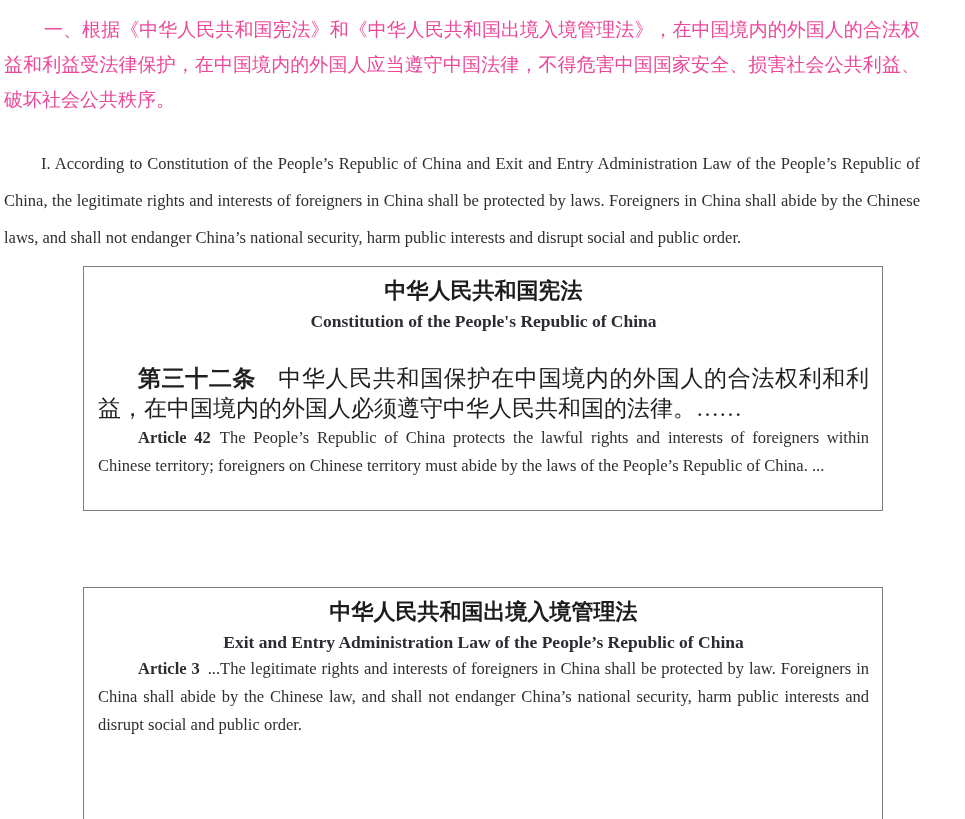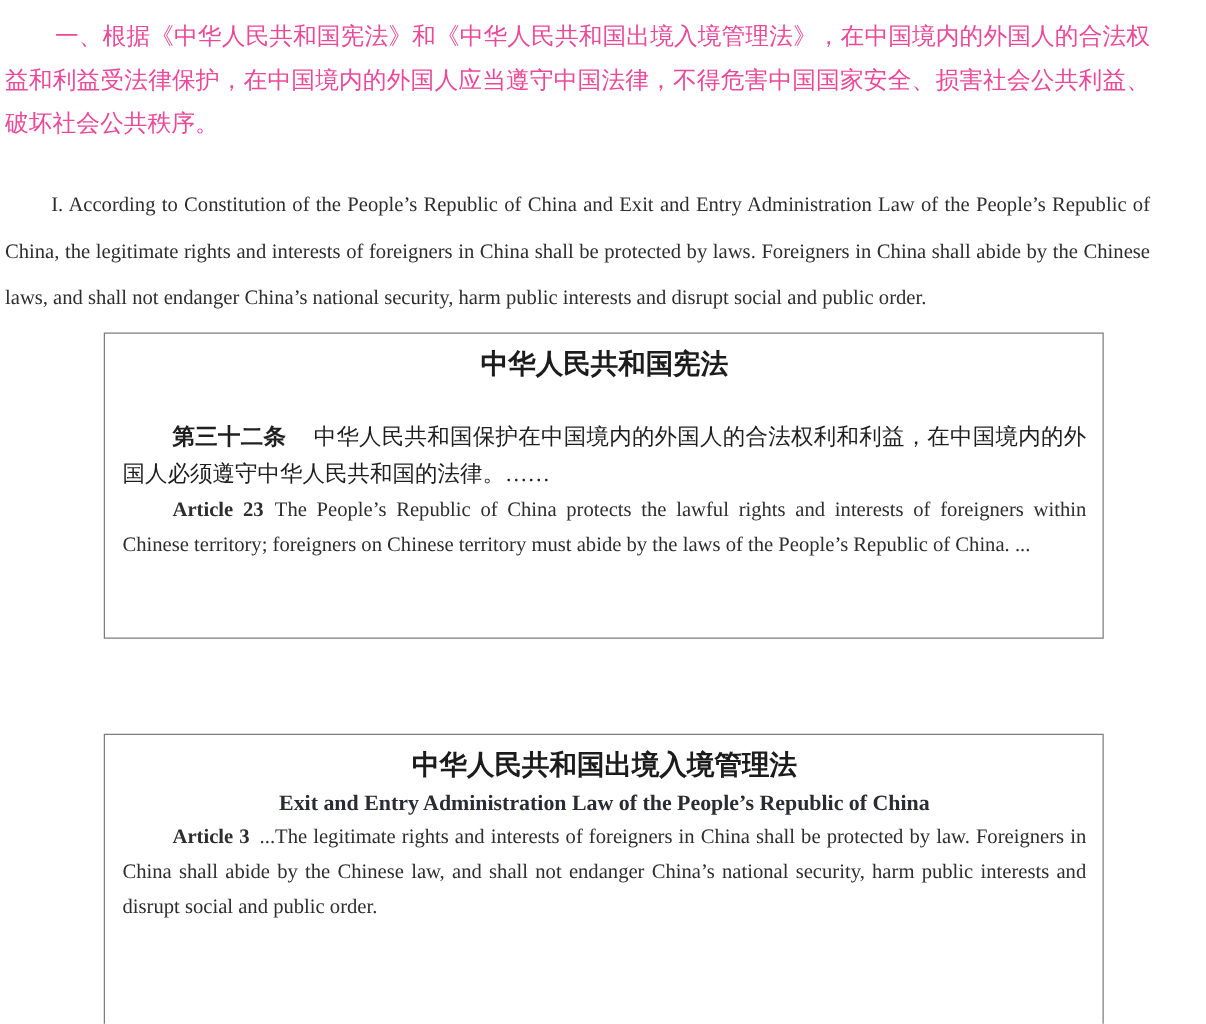--- a/index.html
+++ b/index.html
@@ -66,21 +66,21 @@
     margin-top: 4px;
     font-size: 17.5px;
     font-weight: bold;
     line-height: 26px;
     text-align: center;
     color: #2b2b33;
   }
 
   .body-zh {
     margin-top: 30px;
-    font-size: 18px;
+    font-size: 23px;
     line-height: 30px;
     text-align: justify;
     text-indent: 40px;
     color: #1f1f1f;
   }
 
   .body-en {
     font-size: 16.5px;
     line-height: 28px;
     text-align: justify;
@@ -110,25 +110,26 @@
 <body>
 
 <div class="page">
 
   <p class="zh-para">一、根据《中华人民共和国宪法》和《中华人民共和国出境入境管理法》，在中国境内的外国人的合法权益和利益受法律保护，在中国境内的外国人应当遵守中国法律，不得危害中国国家安全、损害社会公共利益、破坏社会公共秩序。</p>
 
   <p class="en-para">I. According to Constitution of the People’s Republic of China and Exit and Entry Administration Law of the People’s Republic of China, the legitimate rights and interests of foreigners in China shall be protected by laws. Foreigners in China shall abide by the Chinese laws, and shall not endanger China’s national security, harm public interests and disrupt social and public order.</p>
 
   <div class="law-box box1">
     <h2 class="title-zh">中华人民共和国宪法</h2>
+    <h3 class="title-en">Constitution of the People's Republic of China</h3>
     <p class="body-zh">
       <b class="label-zh">第三十二条</b><span>中华人民共和国保护在中国境内的外国人的合法权利和利益，在中国境内的外国人必须遵守中华人民共和国的法律。……</span>
     </p>
     <p class="body-en">
-      <b class="label-en">Article 23</b><span>The People’s Republic of China protects the lawful rights and interests of foreigners within Chinese territory; foreigners on Chinese territory must abide by the laws of the People’s Republic of China. ...</span>
+      <b class="label-en">Article 42</b><span>The People’s Republic of China protects the lawful rights and interests of foreigners within Chinese territory; foreigners on Chinese territory must abide by the laws of the People’s Republic of China. ...</span>
     </p>
   </div>
 
   <div class="law-box box2">
     <h2 class="title-zh">中华人民共和国出境入境管理法</h2>
     <h3 class="title-en">Exit and Entry Administration Law of the People’s Republic of China</h3>
     <p class="body-en">
       <b class="label-en">Article 3</b><span>...The legitimate rights and interests of foreigners in China shall be protected by law. Foreigners in China shall abide by the Chinese law, and shall not endanger China’s national security, harm public interests and disrupt social and public order.</span>
     </p>
   </div>

